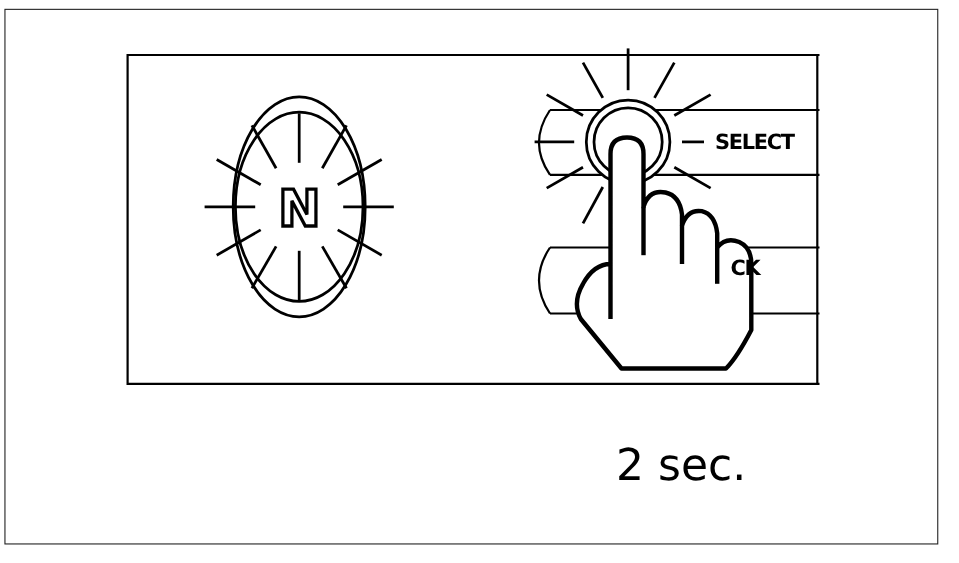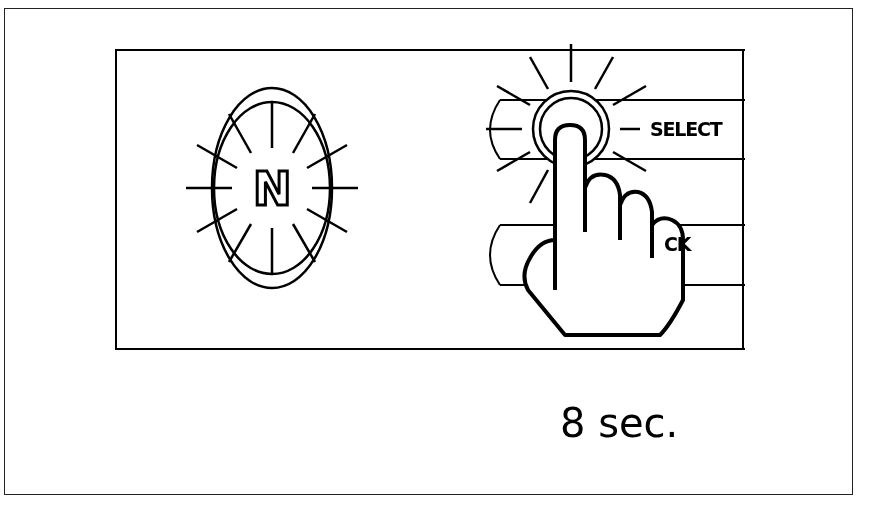--- a/index.html
+++ b/index.html
@@ -76,13 +76,13 @@
              Q 520 275 530 258 Q 540 240 555 240"></path>
     <line x1="585" y1="188" x2="585" y2="232"></line>
     <line x1="620" y1="205" x2="620" y2="240"></line>
     <line x1="652" y1="225" x2="652" y2="258"></line>
   </g>
 </svg>
 
 <div class="n-letter">N</div>
 <div class="label-select">SELECT</div>
 <div class="label-back">CK</div>
-<div class="duration">8 sec.</div>
+<div class="duration">2 sec.</div>
 
 </body></html>

